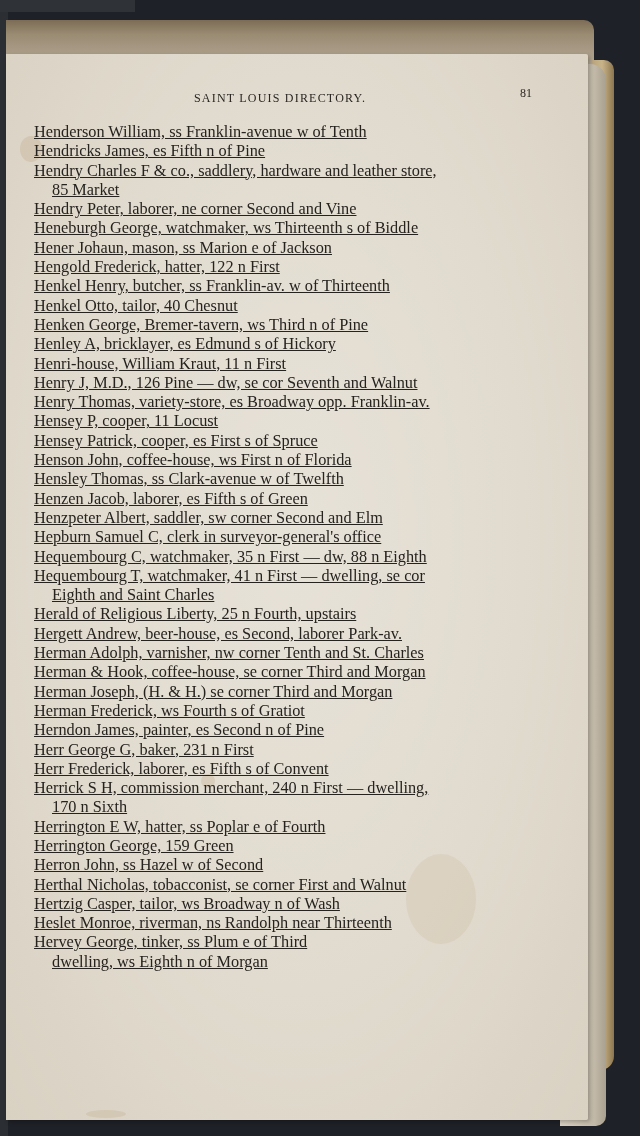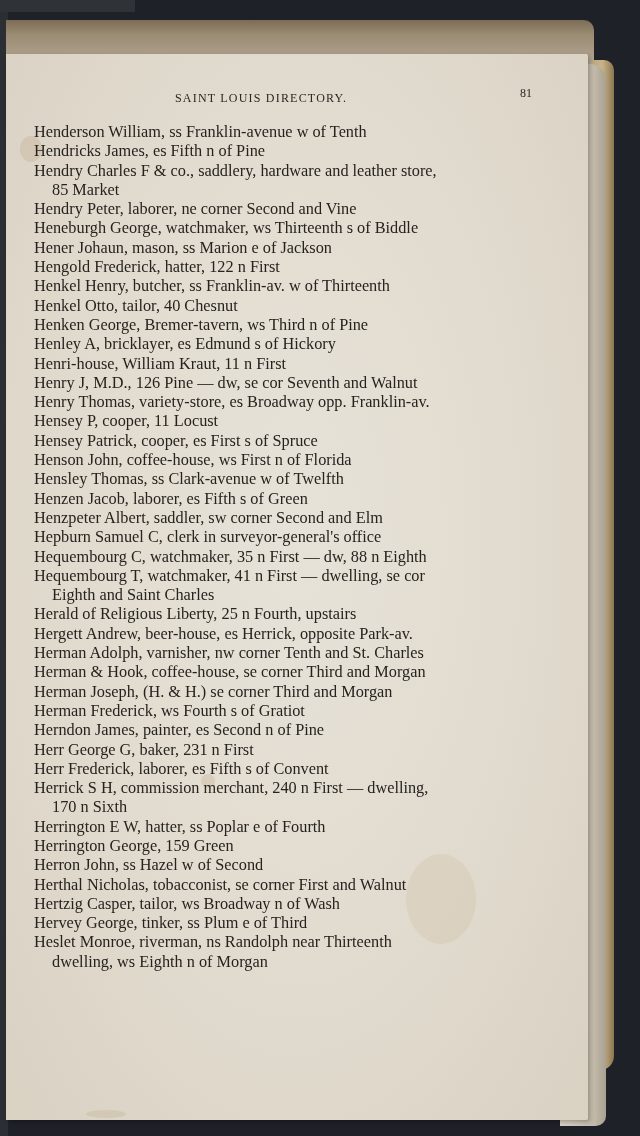--- a/index.html
+++ b/index.html
@@ -29,25 +29,25 @@
     position: absolute; left: 6px; top: 54px; width: 582px; height: 1066px;
     background: radial-gradient(ellipse at 50% 45%, #e7e2d8 0%, #e1dbcf 55%, #d9d1c2 100%);
     border-radius: 0 2px 2px 0;
     box-shadow: 2px 2px 4px rgba(0,0,0,0.25);
   }
   .stain { position: absolute; border-radius: 50%; background: rgba(170,135,85,0.18); }
   .header {
     position: absolute; left: 0; top: 91px; width: 560px;
     font-size: 12px; letter-spacing: 1.2px; color: #2a2621; text-align: left;
   }
-  .header-title { position: absolute; left: 175px; top: 0; white-space: nowrap; text-align: right; }
+  .header-title { position: absolute; left: 194px; top: 0; white-space: nowrap; text-align: right; }
   .page-number { position: absolute; left: 520px; top: -5px; font-size: 12px; letter-spacing: 0; }
   .entries {
     position: absolute; left: 34px; top: 122px; width: 520px;
-    color: #26231f; font-size: 16.3px; line-height: 19.3px;
+    color: #26231f; font-size: 16.3px; line-height: 19.3px; text-decoration: underline;
   }
   .entry { white-space: nowrap; }
   .entry .cont { display: block; padding-left: 18px; }
 </style>
 </head>
 <body>
 
 <div class="bg-left-strip"></div>
 <div class="bg-top-clip"></div>
 <div class="cover-top"></div>
@@ -84,30 +84,30 @@
     <div class="entry"><span>Hensey P, cooper, 11 Locust</span></div>
     <div class="entry"><span>Hensey Patrick, cooper, es First s of Spruce</span></div>
     <div class="entry"><span>Henson John, coffee-house, ws First n of Florida</span></div>
     <div class="entry"><span>Hensley Thomas, ss Clark-avenue w of Twelfth</span></div>
     <div class="entry"><span>Henzen Jacob, laborer, es Fifth s of Green</span></div>
     <div class="entry"><span>Henzpeter Albert, saddler, sw corner Second and Elm</span></div>
     <div class="entry"><span>Hepburn Samuel C, clerk in surveyor-general's office</span></div>
     <div class="entry"><span>Hequembourg C, watchmaker, 35 n First — dw, 88 n Eighth</span></div>
     <div class="entry"><span>Hequembourg T, watchmaker, 41 n First — dwelling, se cor</span><span class="cont">Eighth and Saint Charles</span></div>
     <div class="entry"><span>Herald of Religious Liberty, 25 n Fourth, upstairs</span></div>
-    <div class="entry"><span>Hergett Andrew, beer-house, es Herrick, opposite Park-av.</span></div>
+    <div class="entry"><span>Hergett Andrew, beer-house, es Second, laborer Park-av.</span></div>
     <div class="entry"><span>Herman Adolph, varnisher, nw corner Tenth and St. Charles</span></div>
     <div class="entry"><span>Herman &amp; Hook, coffee-house, se corner Third and Morgan</span></div>
     <div class="entry"><span>Herman Joseph, (H. &amp; H.) se corner Third and Morgan</span></div>
     <div class="entry"><span>Herman Frederick, ws Fourth s of Gratiot</span></div>
     <div class="entry"><span>Herndon James, painter, es Second n of Pine</span></div>
     <div class="entry"><span>Herr George G, baker, 231 n First</span></div>
     <div class="entry"><span>Herr Frederick, laborer, es Fifth s of Convent</span></div>
     <div class="entry"><span>Herrick S H, commission merchant, 240 n First — dwelling,</span><span class="cont">170 n Sixth</span></div>
     <div class="entry"><span>Herrington E W, hatter, ss Poplar e of Fourth</span></div>
     <div class="entry"><span>Herrington George, 159 Green</span></div>
     <div class="entry"><span>Herron John, ss Hazel w of Second</span></div>
     <div class="entry"><span>Herthal Nicholas, tobacconist, se corner First and Walnut</span></div>
     <div class="entry"><span>Hertzig Casper, tailor, ws Broadway n of Wash</span></div>
+    <div class="entry"><span>Heslet Monroe, riverman, ns Randolph near Thirteenth</span></div>
     <div class="entry"><span>Hervey George, tinker, ss Plum e of Third</span></div>
-    <div class="entry"><span>Heslet Monroe, riverman, ns Randolph near Thirteenth</span></div>
     <div class="entry"><span class="cont">dwelling, ws Eighth n of Morgan</span></div>
   </div>
 
 </body></html>

